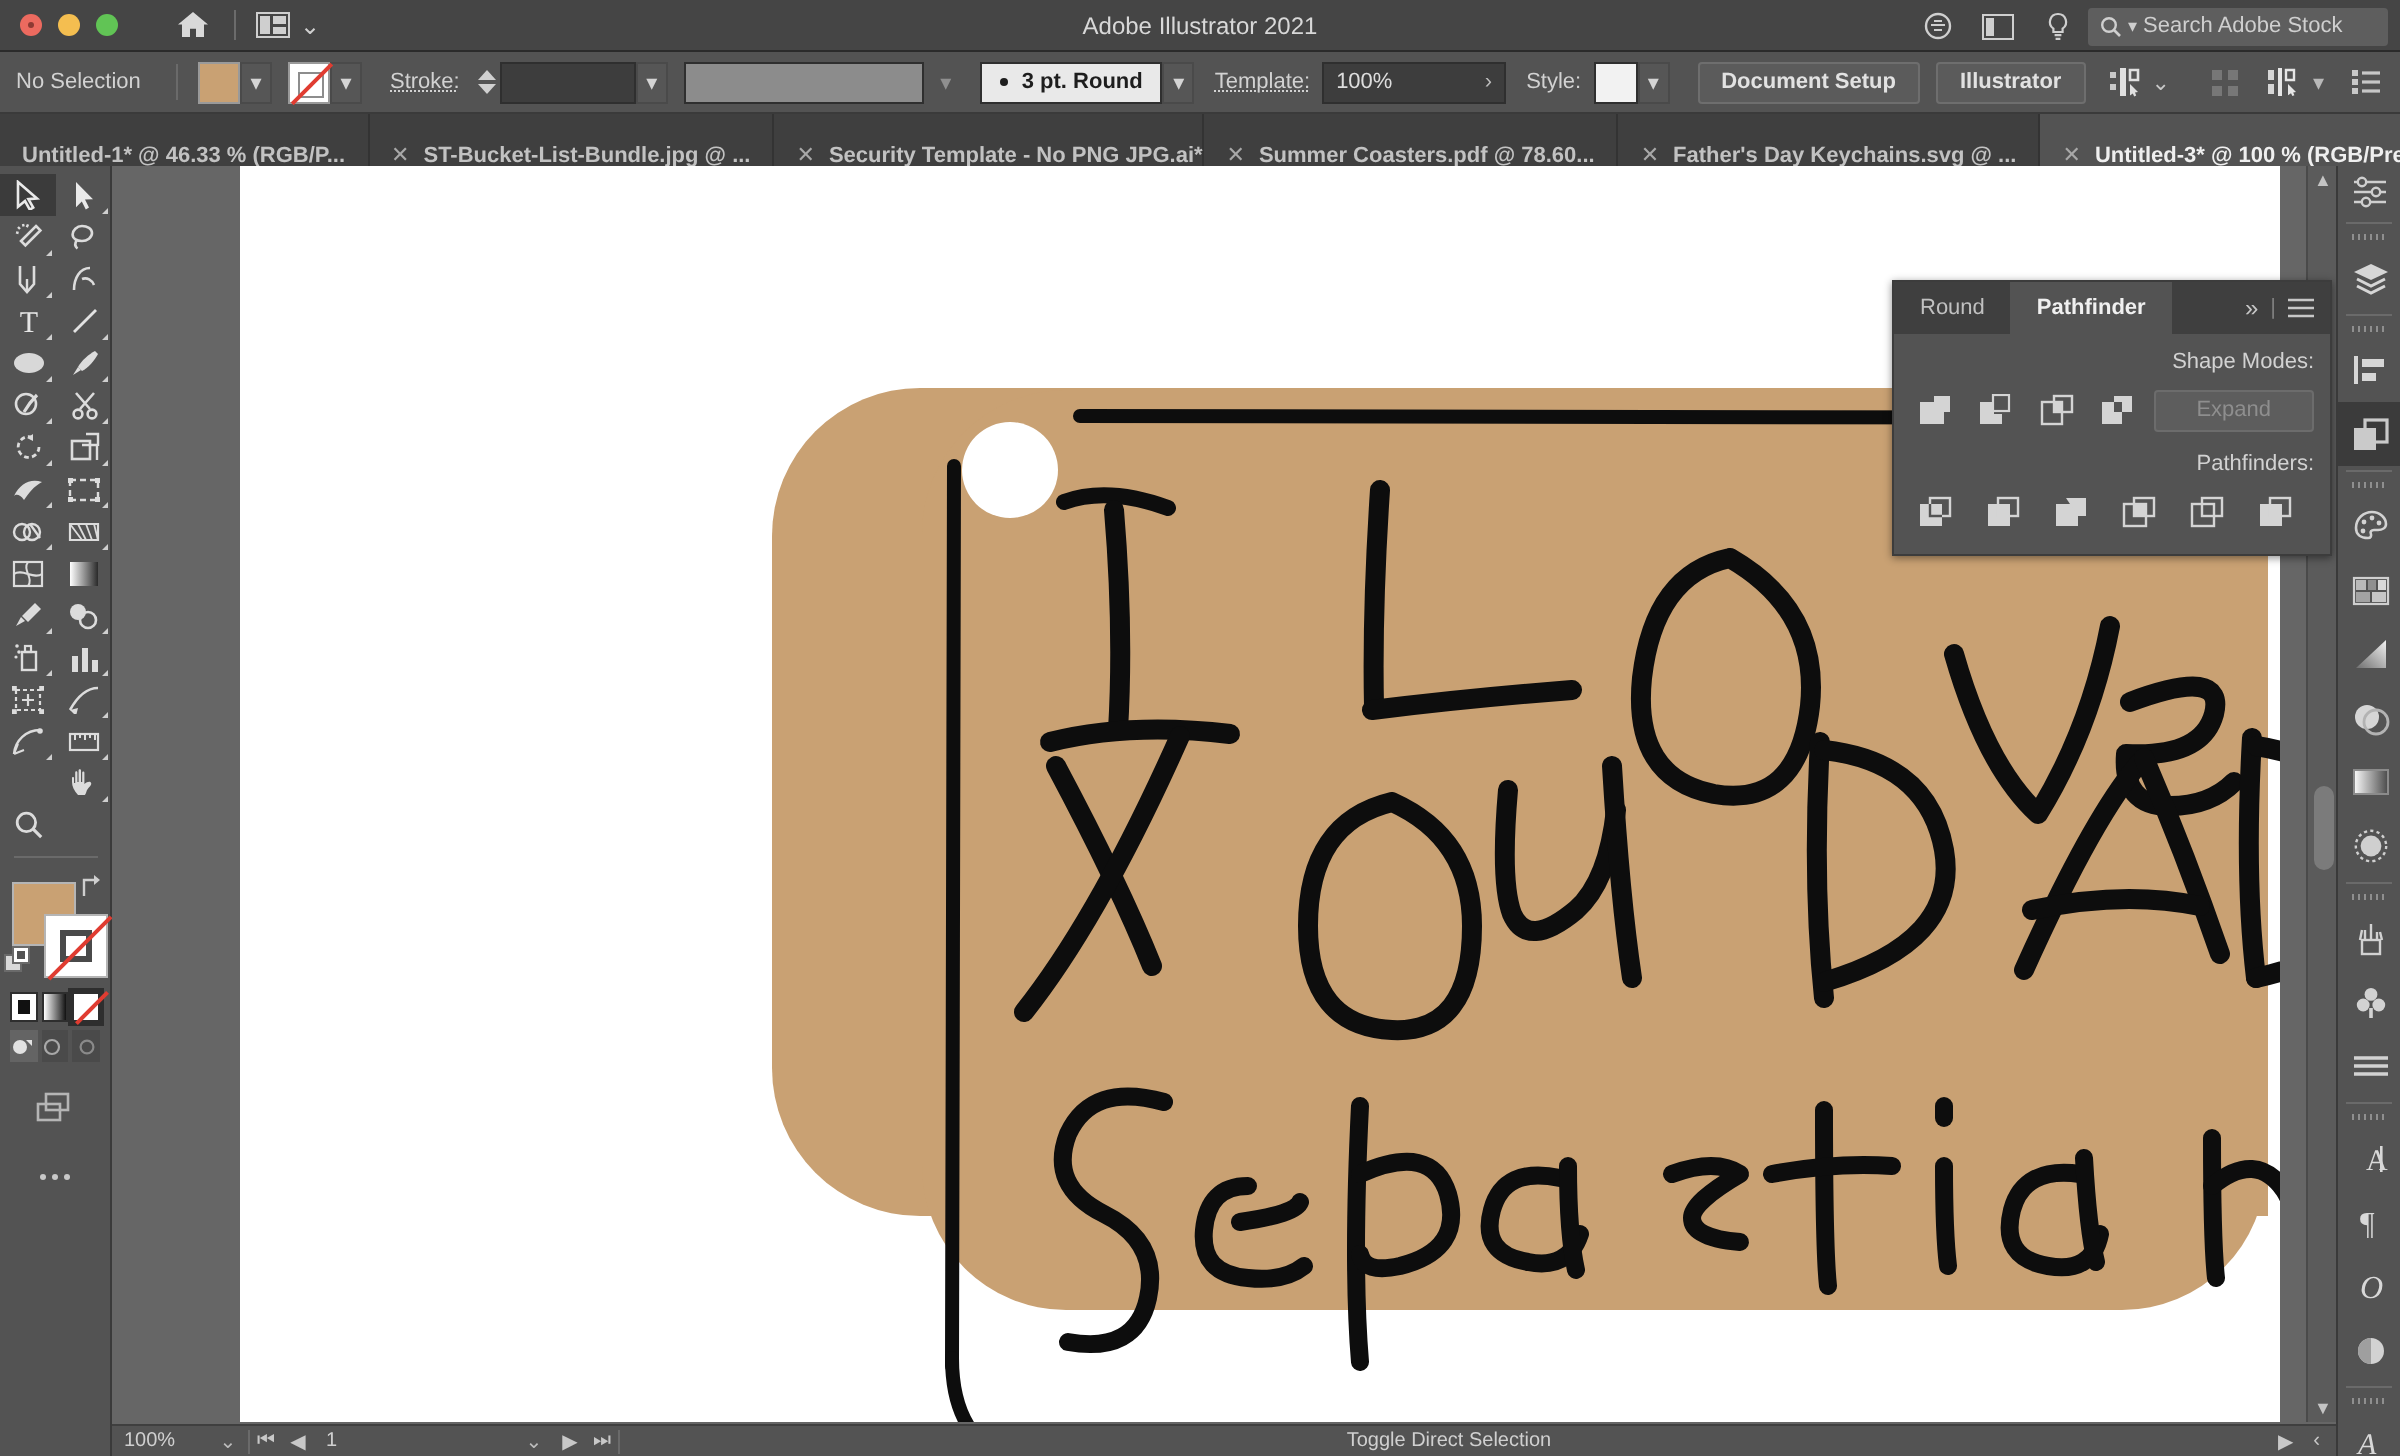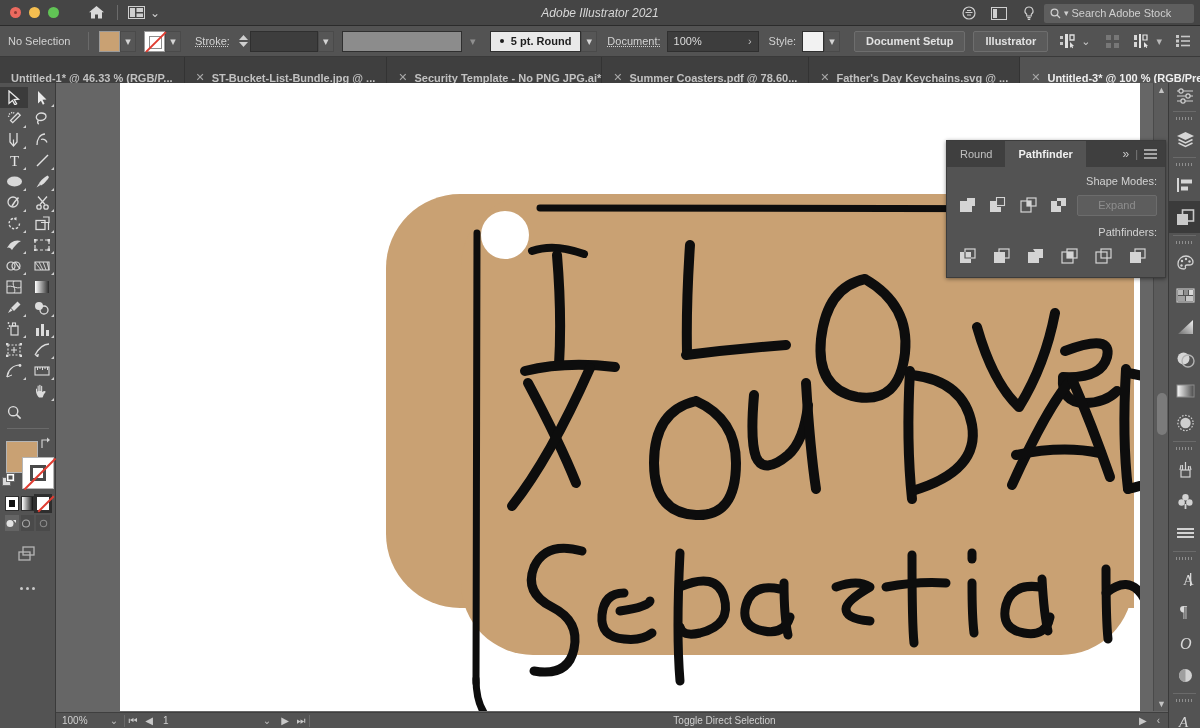--- a/index.html
+++ b/index.html
@@ -21,21 +21,21 @@
   }
   .traffic{ display:flex; gap:8px; padding-left:10px; align-items:center; }
   .tl{ width:11px; height:11px; border-radius:50%; }
   .tl.r{ background:#ec6a5f; } .tl.y{ background:#f4be50; } .tl.g{ background:#61c455; }
   .tl.r::after{content:"";display:block;width:3px;height:3px;border-radius:50%;background:#8d3a33;margin:4px auto;}
   .home-btn{ margin-left:26px; width:22px; height:22px; display:flex;align-items:center;justify-content:center;}
   .vsep{ width:1px; height:15px; background:#6b6b6b; margin:0 10px; }
   .arrange{ display:flex; align-items:center; gap:5px; }
   .app-title{
     position:absolute; left:0; right:0; text-align:center;
-    font-size:12px; color:#d8d8d8; pointer-events:none;font-style:italic;
+    font-size:12px; color:#d8d8d8; pointer-events:none;
   }
   .tb-right{ position:absolute; right:0; top:0; height:26px; display:flex; align-items:center; gap:0px; }
   .tb-icon{ width:30px;height:26px;display:flex;align-items:center;justify-content:center; }
   .stock-search{
     width:150px; height:19px; background:#5e5e5e; border-radius:2px;
     display:flex; align-items:center; gap:3px; padding:0 6px; margin-right:6px;
     color:#cfcfcf; font-size:11px;
   }
 
   
@@ -309,27 +309,27 @@
     <div style="width:8px;"></div>
     <div class="combo">
       <div class="profile-box"></div>
       <div class="profile-chev" style="color:#8f8f8f;">▾</div>
     </div>
 
     <div style="width:6px;"></div>
     <div class="combo">
       <div class="brush-box">
         <span class="dot"></span>
-        <span>5 pt. Round</span>
+        <span>3 pt. Round</span>
       </div>
       <div class="chev">▾</div>
     </div>
 
     <div style="width:10px;"></div>
-    <span class="ulabel">Document:</span>
+    <span class="ulabel">Template:</span>
     <div style="width:6px;"></div>
     <div class="fieldbox opacity-box">
       <span>100%</span>
       <span style="color:#bdbdbd;">›</span>
     </div>
 
     <div style="width:10px;"></div>
     <span class="cb-label">Style:</span>
     <div style="width:6px;"></div>
     <div class="combo">

